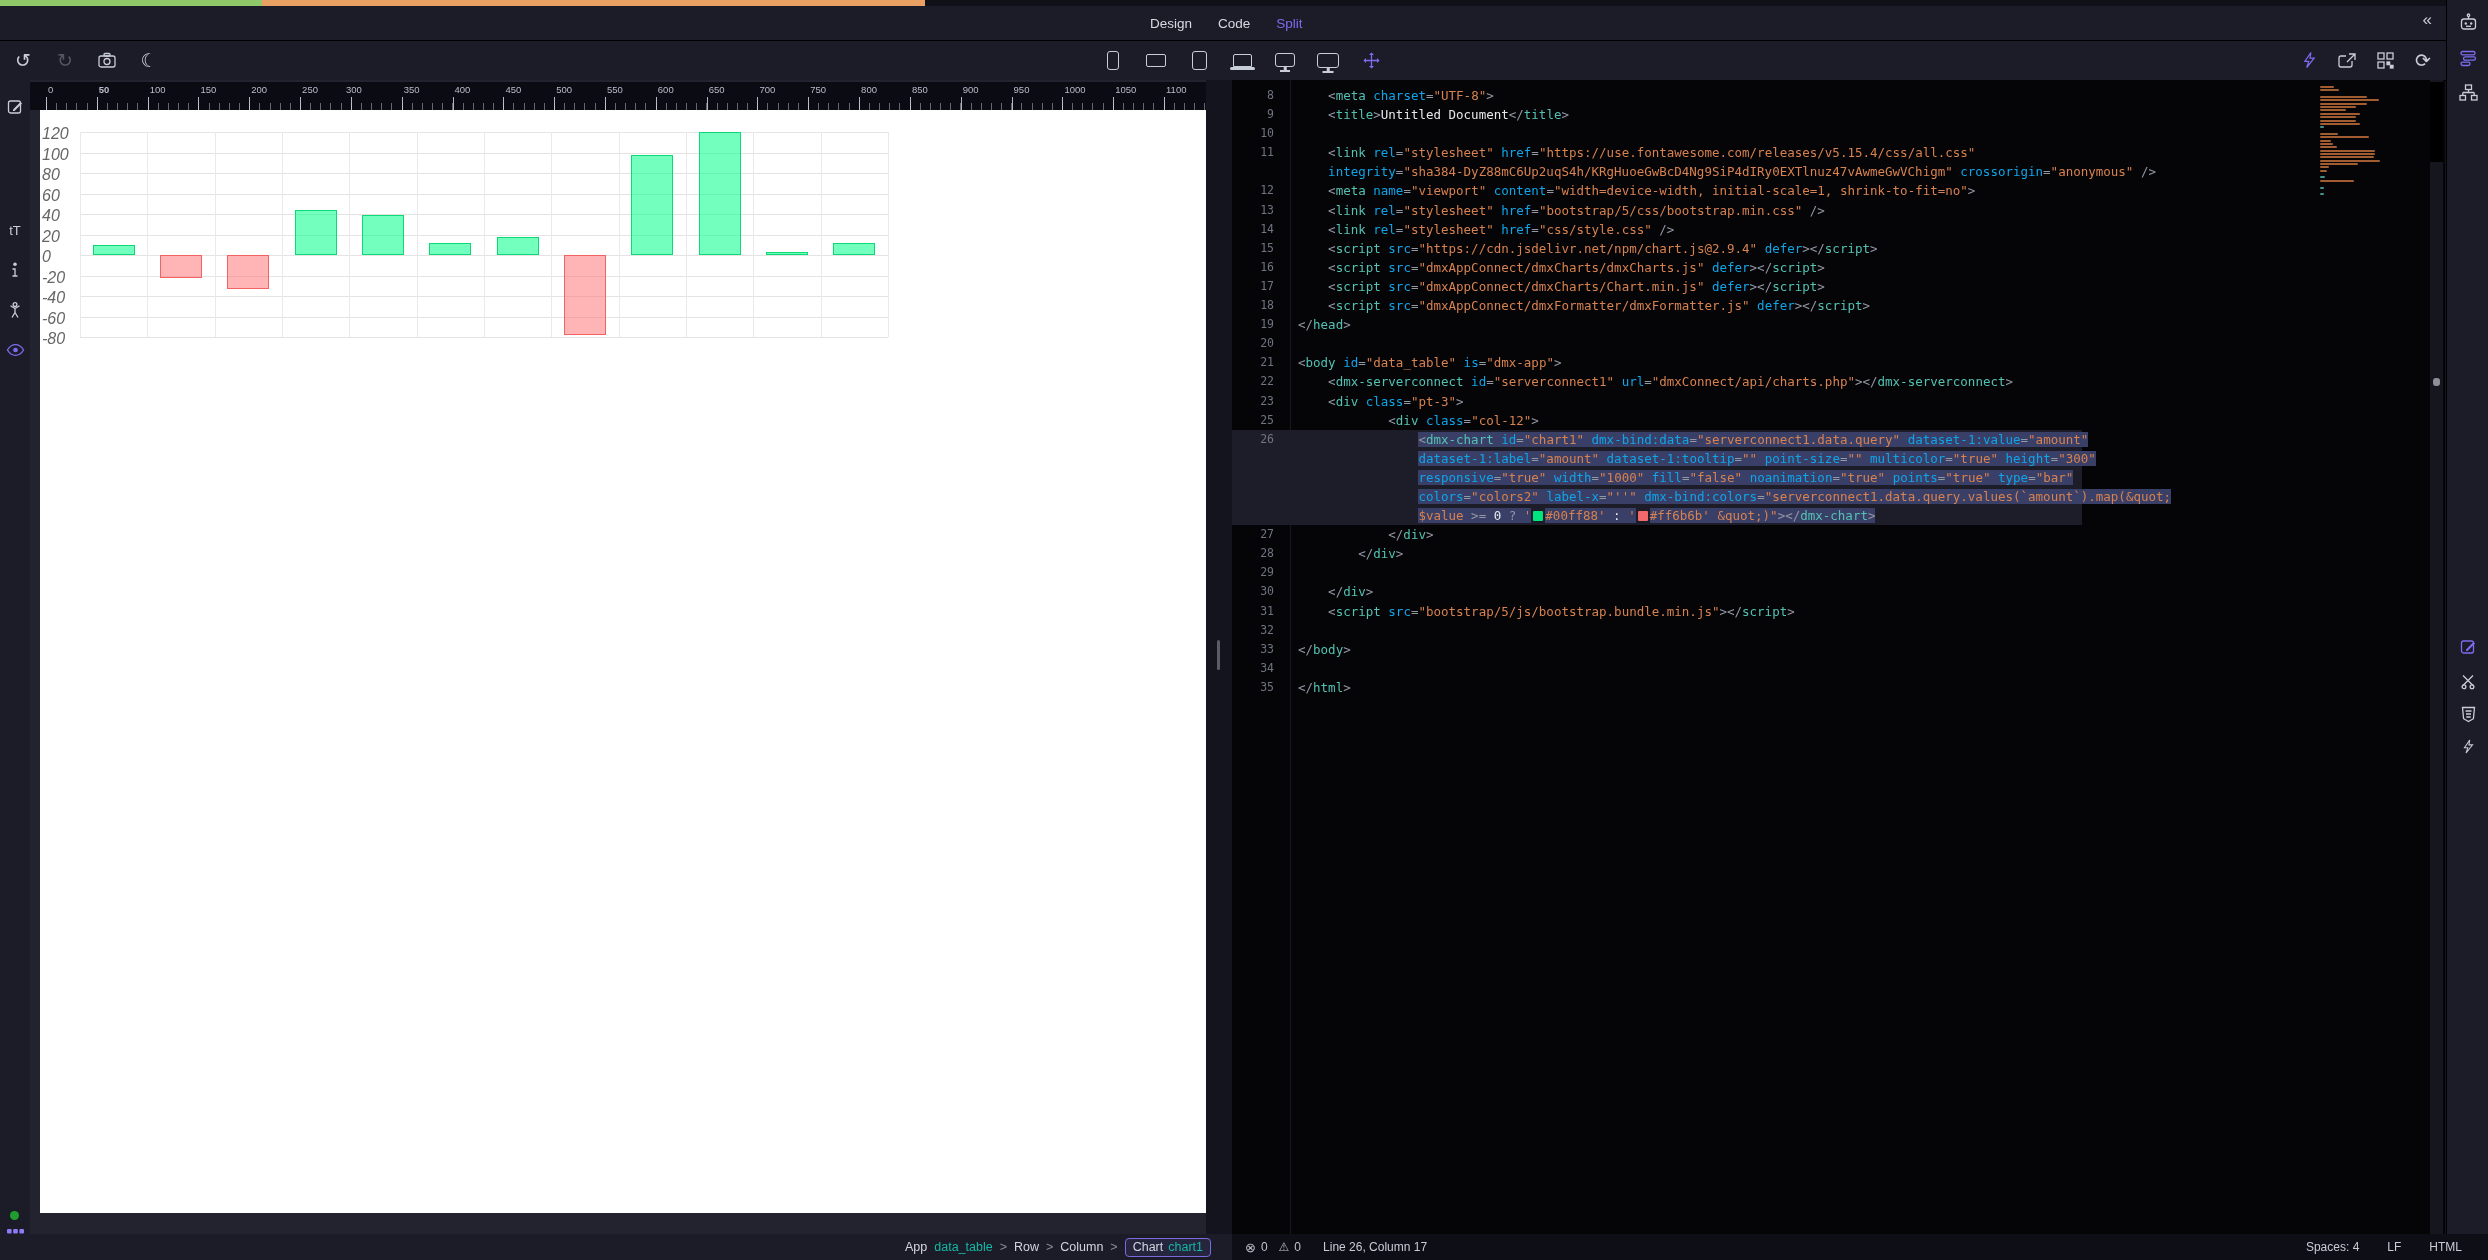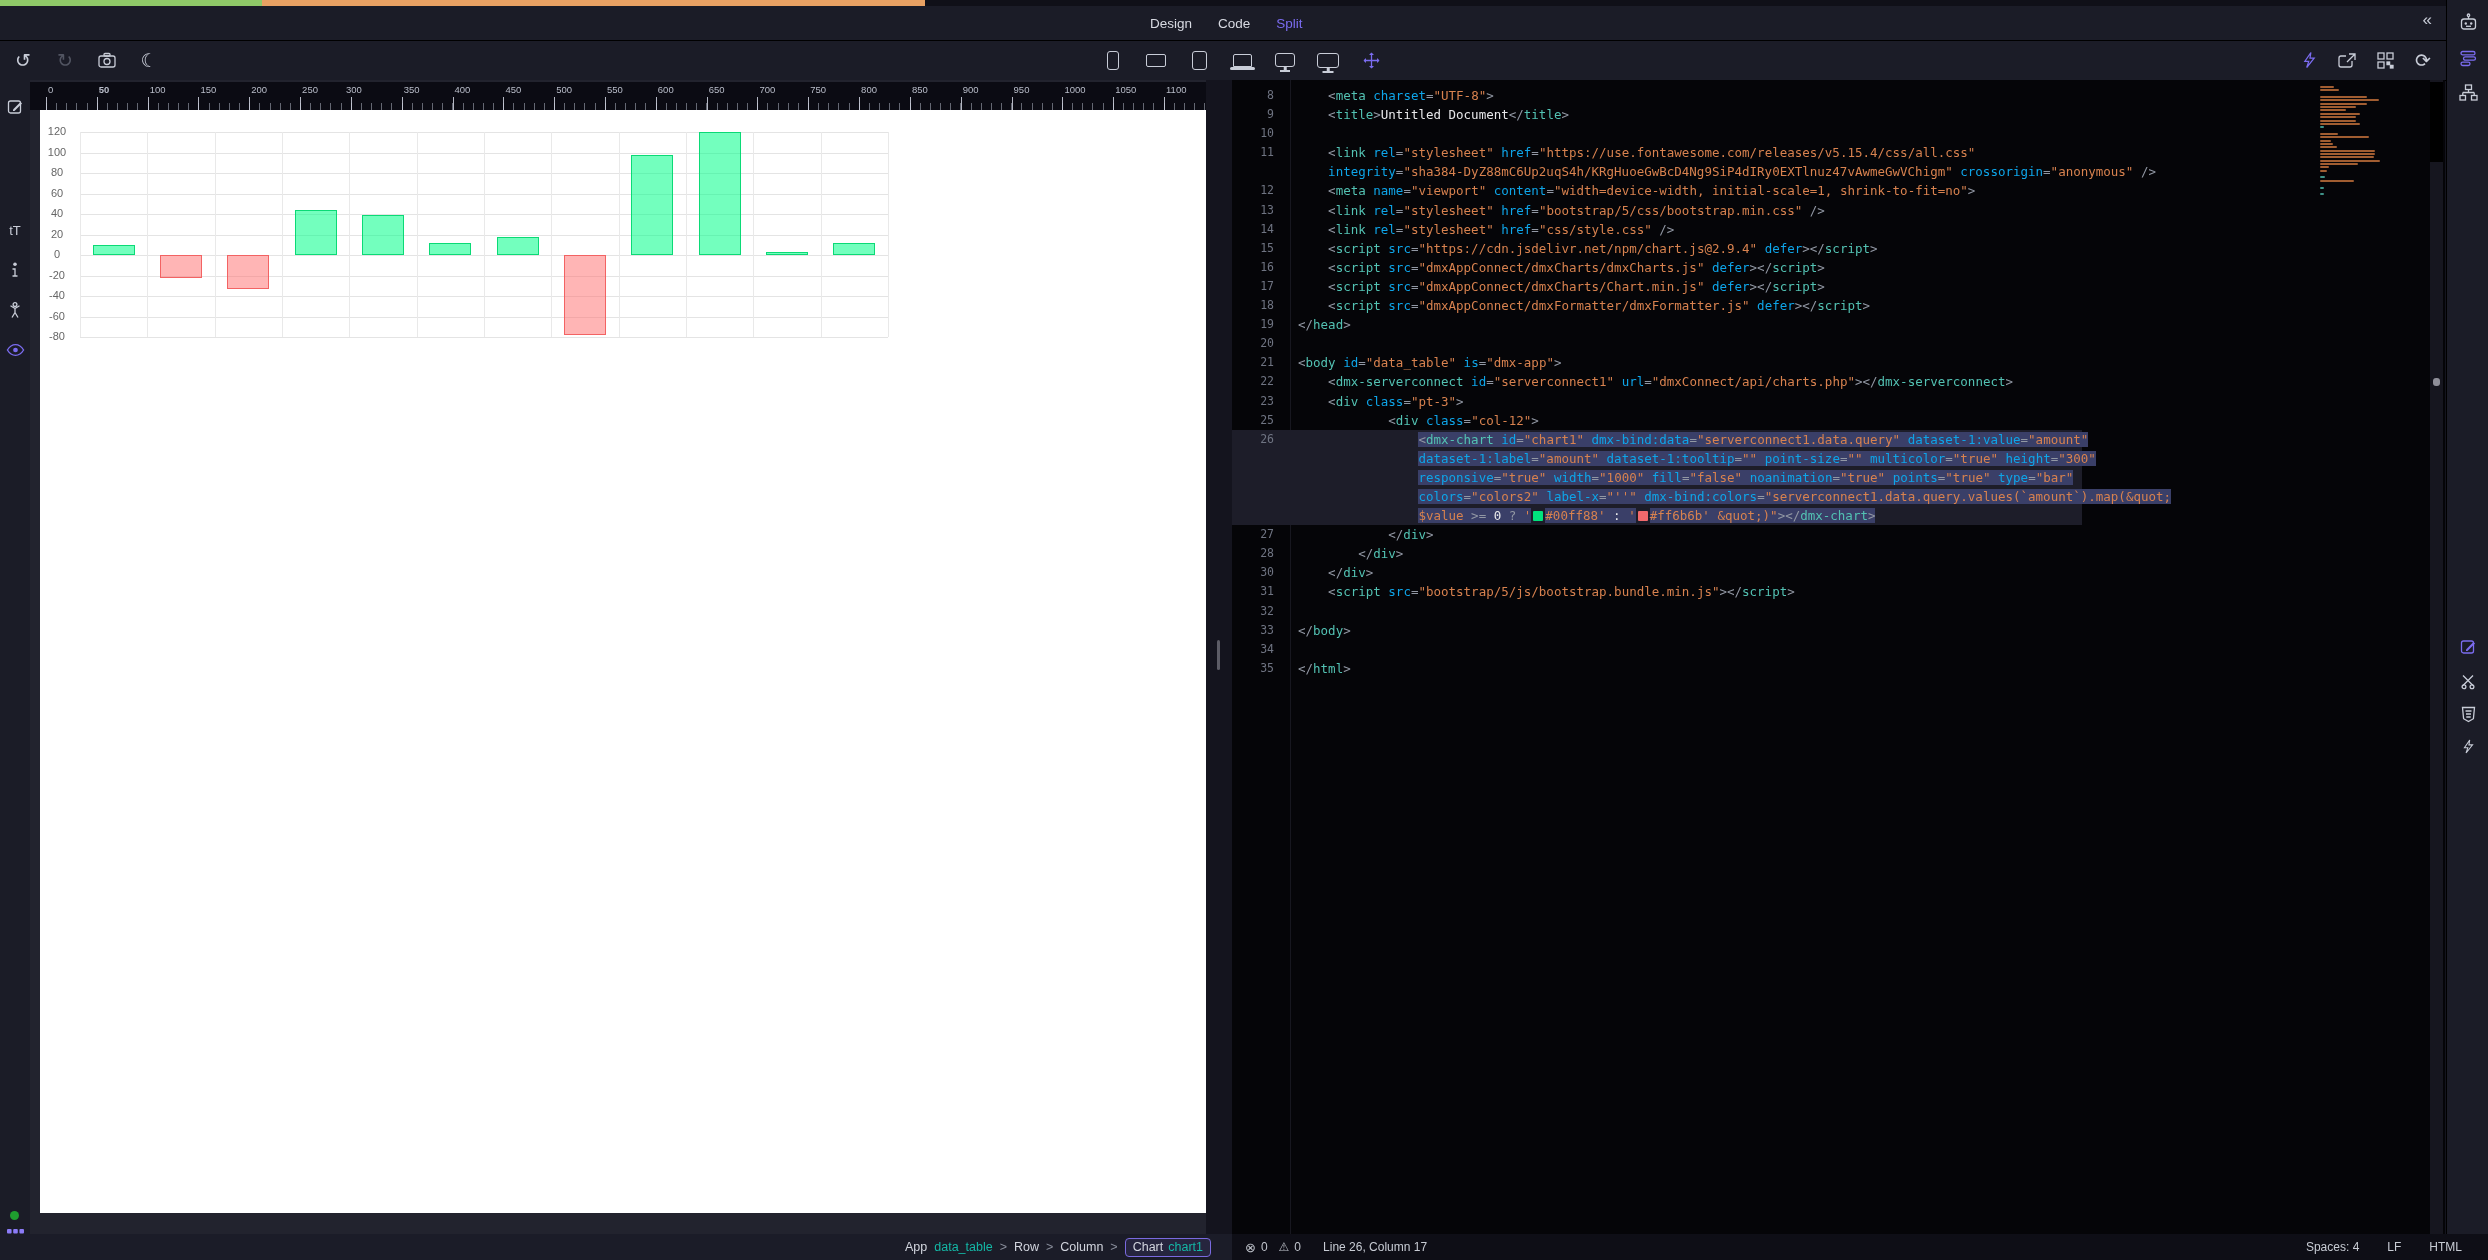--- a/index.html
+++ b/index.html
@@ -49,21 +49,21 @@
   #ruler .ticks-small{position:absolute;left:16px;right:0;bottom:0;height:7px;
      background:repeating-linear-gradient(to right,rgba(190,196,210,.5) 0 1px,transparent 1px 10.16px);}
   #ruler .ticks-big{position:absolute;left:16px;right:0;bottom:0;height:13px;
      background:repeating-linear-gradient(to right,rgba(210,214,226,.85) 0 1px,transparent 1px 50.82px);}
   .ruler-label{position:absolute;top:2px;font-size:9.5px;color:#b9bdc9;}
   #canvas{position:absolute;left:10px;top:30px;width:1166px;height:1103px;background:#ffffff;}
   
   #chart{position:absolute;left:2px;top:4px;width:900px;height:240px;}
   .gridline-h{position:absolute;height:1px;background:#e4e4e4;}
   .gridline-v{position:absolute;width:1px;background:#e9e9e9;}
-  .ylab{position:absolute;width:30px;text-align:center;font-size:11px;color:#666;font-family:"Liberation Sans",sans-serif;}
+  .ylab{position:absolute;width:30px;text-align:left;font-size:16px;color:#666;font-family:"Liberation Sans",sans-serif;font-style:italic;}
   .bar{position:absolute;box-sizing:border-box;}
   .bar.pos{background:rgba(0,255,136,0.55);border:1.5px solid rgba(0,214,110,0.9);}
   .bar.neg{background:rgba(255,107,107,0.5);border:1.5px solid rgba(242,90,90,0.9);}
   
   #splitter{left:1206px;top:80px;width:26px;height:1154px;background:#14141e;}
   #split-thumb{position:absolute;left:11px;top:560px;width:3px;height:30px;background:#5c5c66;border-radius:2px;}
   
   #editor{left:1232px;top:80px;width:1213px;height:1154px;background:#050508;font-family:"DejaVu Sans Mono","Liberation Mono",monospace;}
   #code{position:absolute;left:0;top:6px;right:0;}
   .crow{position:relative;height:19.1px;line-height:19.1px;white-space:pre;font-size:12.5px;}
@@ -334,20 +334,21 @@
         <div class="crow"><span class="gut">22</span><span class="ctext"><span class="tk-p">    &lt;</span><span class="tk-t">dmx-serverconnect</span><span class="tk-w"> </span><span class="tk-a">id</span><span class="tk-p">=</span><span class="tk-v">"serverconnect1"</span><span class="tk-w"> </span><span class="tk-a">url</span><span class="tk-p">=</span><span class="tk-v">"dmxConnect/api/charts.php"</span><span class="tk-p">&gt;&lt;/</span><span class="tk-t">dmx-serverconnect</span><span class="tk-p">&gt;</span></span></div>
         <div class="crow"><span class="gut">23</span><span class="ctext"><span class="tk-p">    &lt;</span><span class="tk-t">div</span><span class="tk-w"> </span><span class="tk-a">class</span><span class="tk-p">=</span><span class="tk-v">"pt-3"</span><span class="tk-p">&gt;</span></span></div>
         <div class="crow"><span class="gut">25</span><span class="ctext"><span class="tk-p">            &lt;</span><span class="tk-t">div</span><span class="tk-w"> </span><span class="tk-a">class</span><span class="tk-p">=</span><span class="tk-v">"col-12"</span><span class="tk-p">&gt;</span></span></div>
         <div class="crow"><div class="band"></div><span class="gut">26</span><span class="ctext"><span class="tk-i">                </span><span class="tk-p selbg">&lt;</span><span class="tk-t selbg">dmx-chart</span><span class="tk-w selbg"> </span><span class="tk-a selbg">id</span><span class="tk-p selbg">=</span><span class="tk-v selbg">"chart1"</span><span class="tk-w selbg"> </span><span class="tk-a selbg">dmx-bind:data</span><span class="tk-p selbg">=</span><span class="tk-v selbg">"serverconnect1.data.query"</span><span class="tk-w selbg"> </span><span class="tk-a selbg">dataset-1:value</span><span class="tk-p selbg">=</span><span class="tk-v selbg">"amount"</span></span></div>
         <div class="crow"><div class="band"></div><span class="gut"></span><span class="ctext"><span class="tk-i">                </span><span class="tk-a selbg">dataset-1:label</span><span class="tk-p selbg">=</span><span class="tk-v selbg">"amount"</span><span class="tk-w selbg"> </span><span class="tk-a selbg">dataset-1:tooltip</span><span class="tk-p selbg">=</span><span class="tk-v selbg">""</span><span class="tk-w selbg"> </span><span class="tk-a selbg">point-size</span><span class="tk-p selbg">=</span><span class="tk-v selbg">""</span><span class="tk-w selbg"> </span><span class="tk-a selbg">multicolor</span><span class="tk-p selbg">=</span><span class="tk-v selbg">"true"</span><span class="tk-w selbg"> </span><span class="tk-a selbg">height</span><span class="tk-p selbg">=</span><span class="tk-v selbg">"300"</span></span></div>
         <div class="crow"><div class="band"></div><span class="gut"></span><span class="ctext"><span class="tk-i">                </span><span class="tk-a selbg">responsive</span><span class="tk-p selbg">=</span><span class="tk-v selbg">"true"</span><span class="tk-w selbg"> </span><span class="tk-a selbg">width</span><span class="tk-p selbg">=</span><span class="tk-v selbg">"1000"</span><span class="tk-w selbg"> </span><span class="tk-a selbg">fill</span><span class="tk-p selbg">=</span><span class="tk-v selbg">"false"</span><span class="tk-w selbg"> </span><span class="tk-a selbg">noanimation</span><span class="tk-p selbg">=</span><span class="tk-v selbg">"true"</span><span class="tk-w selbg"> </span><span class="tk-a selbg">points</span><span class="tk-p selbg">=</span><span class="tk-v selbg">"true"</span><span class="tk-w selbg"> </span><span class="tk-a selbg">type</span><span class="tk-p selbg">=</span><span class="tk-v selbg">"bar"</span></span></div>
         <div class="crow"><div class="band"></div><span class="gut"></span><span class="ctext"><span class="tk-i">                </span><span class="tk-a selbg">colors</span><span class="tk-p selbg">=</span><span class="tk-v selbg">"colors2"</span><span class="tk-w selbg"> </span><span class="tk-a selbg">label-x</span><span class="tk-p selbg">=</span><span class="tk-v selbg">"''"</span><span class="tk-w selbg"> </span><span class="tk-a selbg">dmx-bind:colors</span><span class="tk-p selbg">=</span><span class="tk-v selbg">"serverconnect1.data.query.values(`amount`).map(&amp;quot;</span></span></div>
         <div class="crow"><div class="band"></div><span class="gut"></span><span class="ctext"><span class="tk-i">                </span><span class="tk-v selbg">$value </span><span class="tk-p selbg">&gt;= </span><span class="tk-w selbg">0 </span><span class="tk-p selbg">? </span><span class="tk-v selbg">'</span><span class="sw g selbg"></span><span class="tk-v selbg">#00ff88'</span><span class="tk-w selbg"> : </span><span class="tk-v selbg">'</span><span class="sw r selbg"></span><span class="tk-v selbg">#ff6b6b'</span><span class="tk-v selbg"> &amp;quot;)"</span><span class="tk-p selbg">&gt;&lt;/</span><span class="tk-t selbg">dmx-chart</span><span class="tk-p selbg">&gt;</span></span></div>
         <div class="crow"><span class="gut">27</span><span class="ctext"><span class="tk-p">            &lt;/</span><span class="tk-t">div</span><span class="tk-p">&gt;</span></span></div>
         <div class="crow"><span class="gut">28</span><span class="ctext"><span class="tk-p">        &lt;/</span><span class="tk-t">div</span><span class="tk-p">&gt;</span></span></div>
+        <div class="crow"><span class="gut">29</span><span class="ctext"></span></div>
         <div class="crow"><span class="gut">30</span><span class="ctext"><span class="tk-p">    &lt;/</span><span class="tk-t">div</span><span class="tk-p">&gt;</span></span></div>
         <div class="crow"><span class="gut">31</span><span class="ctext"><span class="tk-p">    &lt;</span><span class="tk-t">script</span><span class="tk-w"> </span><span class="tk-a">src</span><span class="tk-p">=</span><span class="tk-v">"bootstrap/5/js/bootstrap.bundle.min.js"</span><span class="tk-p">&gt;&lt;/</span><span class="tk-t">script</span><span class="tk-p">&gt;</span></span></div>
         <div class="crow"><span class="gut">32</span><span class="ctext"></span></div>
         <div class="crow"><span class="gut">33</span><span class="ctext"><span class="tk-p">&lt;/</span><span class="tk-t">body</span><span class="tk-p">&gt;</span></span></div>
         <div class="crow"><span class="gut">34</span><span class="ctext"></span></div>
         <div class="crow"><span class="gut">35</span><span class="ctext"><span class="tk-p">&lt;/</span><span class="tk-t">html</span><span class="tk-p">&gt;</span></span></div>
       </div>
     <div id="minimap">
         <div class="mm" style="left: 2px; top: 4px; width: 13.52px; background: rgba(200, 115, 60, 0.8);"></div>
         <div class="mm" style="left: 2px; top: 7.35px; width: 18.72px; background: rgba(200, 115, 60, 0.8);"></div>

